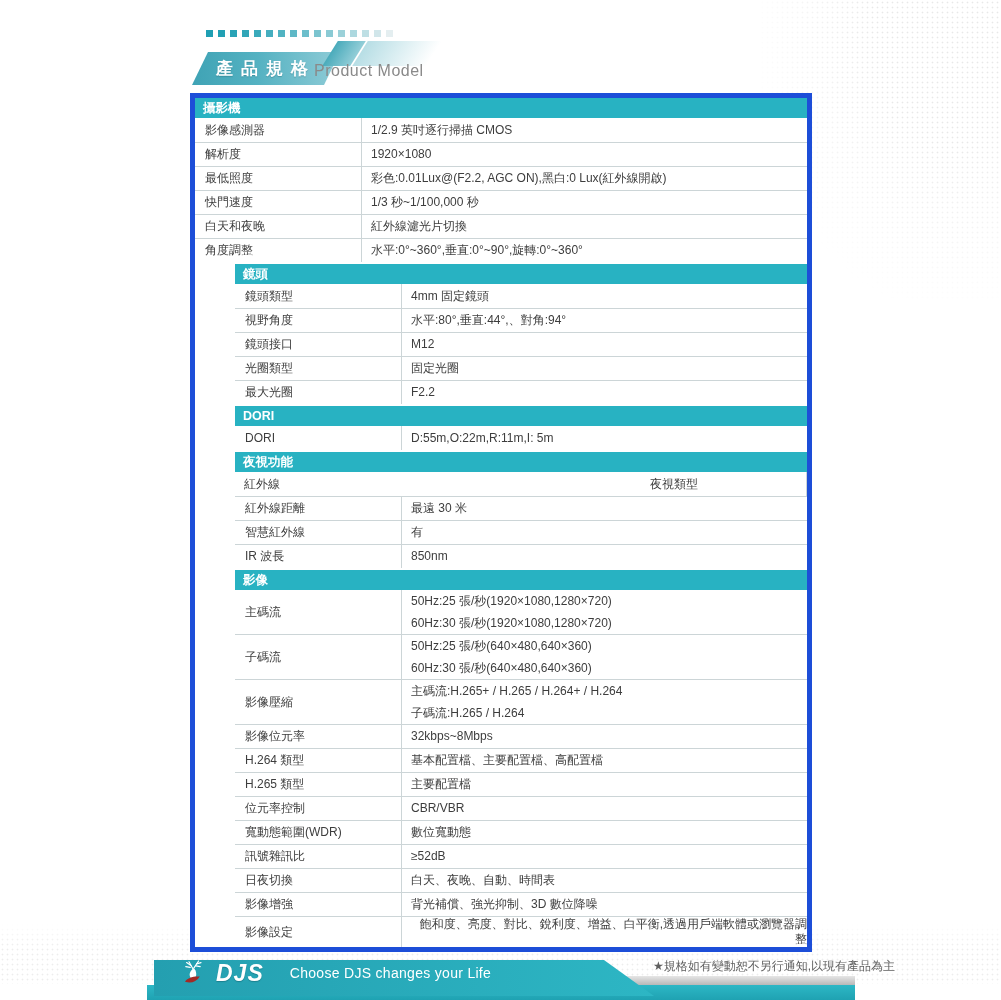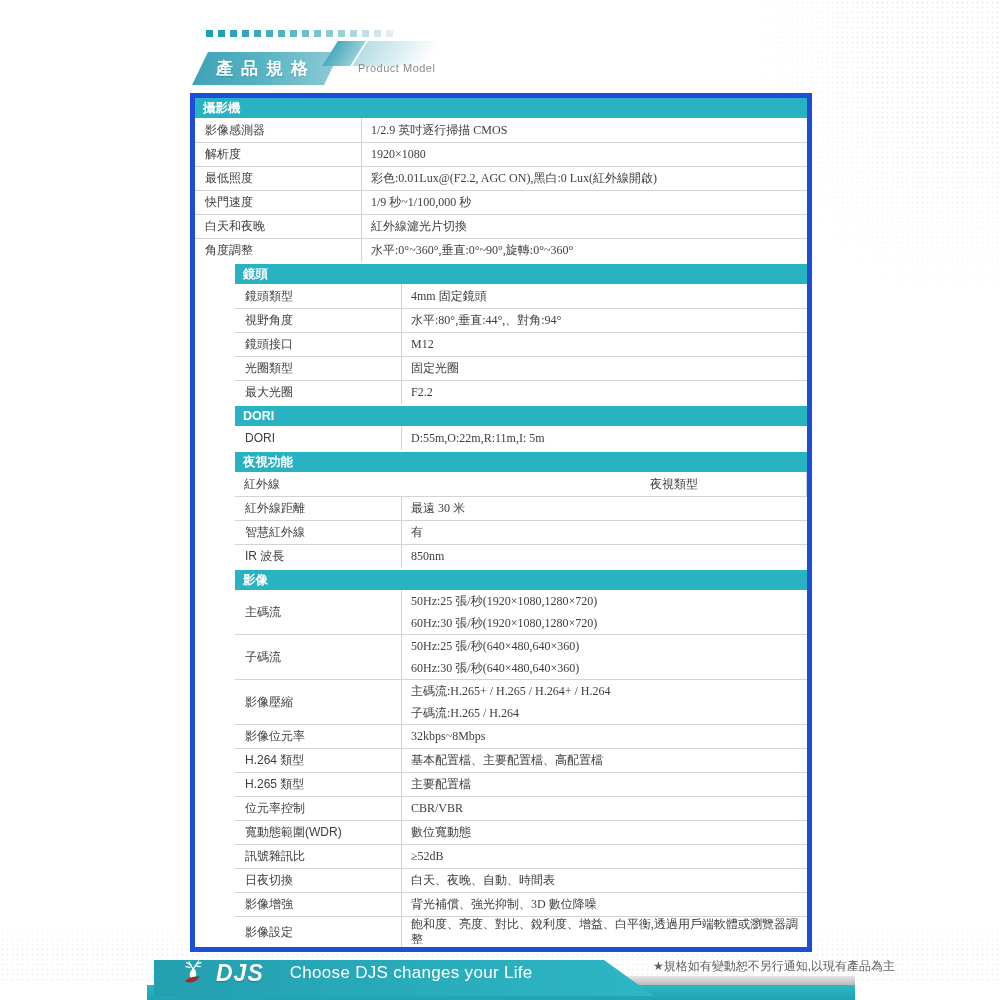--- a/index.html
+++ b/index.html
@@ -46,45 +46,44 @@
     position:absolute;left:330px;top:41px;width:28px;height:25px;
     background:linear-gradient(90deg,#4aabbb,#93ced8);
     transform:skewX(-32deg);
   }
   .slash-b{
     position:absolute;left:360px;top:41px;width:74px;height:25px;
     background:linear-gradient(90deg,#b7dee5,rgba(240,248,249,0));
     transform:skewX(-32deg);
   }
   .product-model{
-    position:absolute;left:314px;top:62px;font-size:11px;color:#8a8a8a;
+    position:absolute;left:314px;top:62px;font-size:16px;color:#8a8a8a;
     letter-spacing:.5px;
-    margin-left:44px;
   }
 
   
   .spec-table{
     position:absolute;left:190px;top:93px;width:622px;
     border:5px solid #1d4ed8;background:#ffffff;box-sizing:border-box;
     font-size:12px;
   }
   .section + .section{margin-top:2px;margin-left:40px;}
   .section-header{
     height:20px;line-height:20px;background:#28b2c2;color:#ffffff;
     font-weight:bold;font-size:12.5px;padding-left:8px;
   }
   .row{display:flex;min-height:24px;border-top:1px solid #ccd5d7;box-sizing:border-box;}
   .section-header + .row{border-top:none;}
-  .cell{box-sizing:border-box;}
+  .cell{box-sizing:border-box;text-align:right;}
   .cell.label{
     width:167px;flex:0 0 167px;padding-left:10px;
     display:flex;align-items:center;border-right:1px solid #ccd5d7;
   }
   .cell.value{flex:1;padding-left:9px;display:flex;flex-direction:column;justify-content:center;}
-  .vline{min-height:22px;display:flex;align-items:center;line-height:15px;font-family:Liberation Serif, serif;}
+  .vline{min-height:22px;display:flex;align-items:center;line-height:15px;}
 
   
   .footer-band{position:absolute;left:147px;top:956px;width:708px;height:44px;}
   .footer-gray-strip{
     position:absolute;left:350px;right:0;bottom:15px;height:9px;z-index:1;
     background:linear-gradient(#e6e6e6,#b8b8b8);
   }
   .footer-teal-bar{
     position:absolute;left:0;bottom:0;width:100%;height:15px;z-index:2;
     background:linear-gradient(#2db7c5,#1fa2b2);
@@ -98,21 +97,21 @@
     background:linear-gradient(90deg,#249fb0,#2db6c4);
     clip-path:polygon(0 0,calc(100% - 50px) 0,100% 100%,0 100%);
     display:flex;align-items:center;box-sizing:border-box;
     padding:0 0 10px 22px;color:#ffffff;
   }
   .djs-logo-icon{width:34px;height:32px;flex:0 0 34px;margin-right:6px;}
   .djs-wordmark{
     font-size:23px;font-weight:bold;font-style:italic;letter-spacing:1px;
     text-shadow:0 1px 1px rgba(0,50,60,.3);
   }
-  .djs-slogan{font-size:17px;margin-left:26px;letter-spacing:.3px;}
+  .djs-slogan{font-size:14px;margin-left:26px;letter-spacing:.3px;}
 </style>
 </head>
 <body>
 
 <div class="page">
 
   <div class="texture texture-tr"></div>
   <div class="texture texture-bottom"></div>
 
   <div class="deco-squares">
@@ -155,21 +154,21 @@
         </div>
         <div class="row">
           <div class="cell label">最低照度</div>
           <div class="cell value">
             <div class="vline">彩色:0.01Lux@(F2.2, AGC ON),黑白:0 Lux(紅外線開啟)</div>
           </div>
         </div>
         <div class="row">
           <div class="cell label">快門速度</div>
           <div class="cell value">
-            <div class="vline">1/9 秒~1/100,000 秒</div>
+            <div class="vline">1/3 秒~1/100,000 秒</div>
           </div>
         </div>
         <div class="row">
           <div class="cell label">白天和夜晚</div>
           <div class="cell value">
             <div class="vline">紅外線濾光片切換</div>
           </div>
         </div>
         <div class="row">
           <div class="cell label">角度調整</div>

